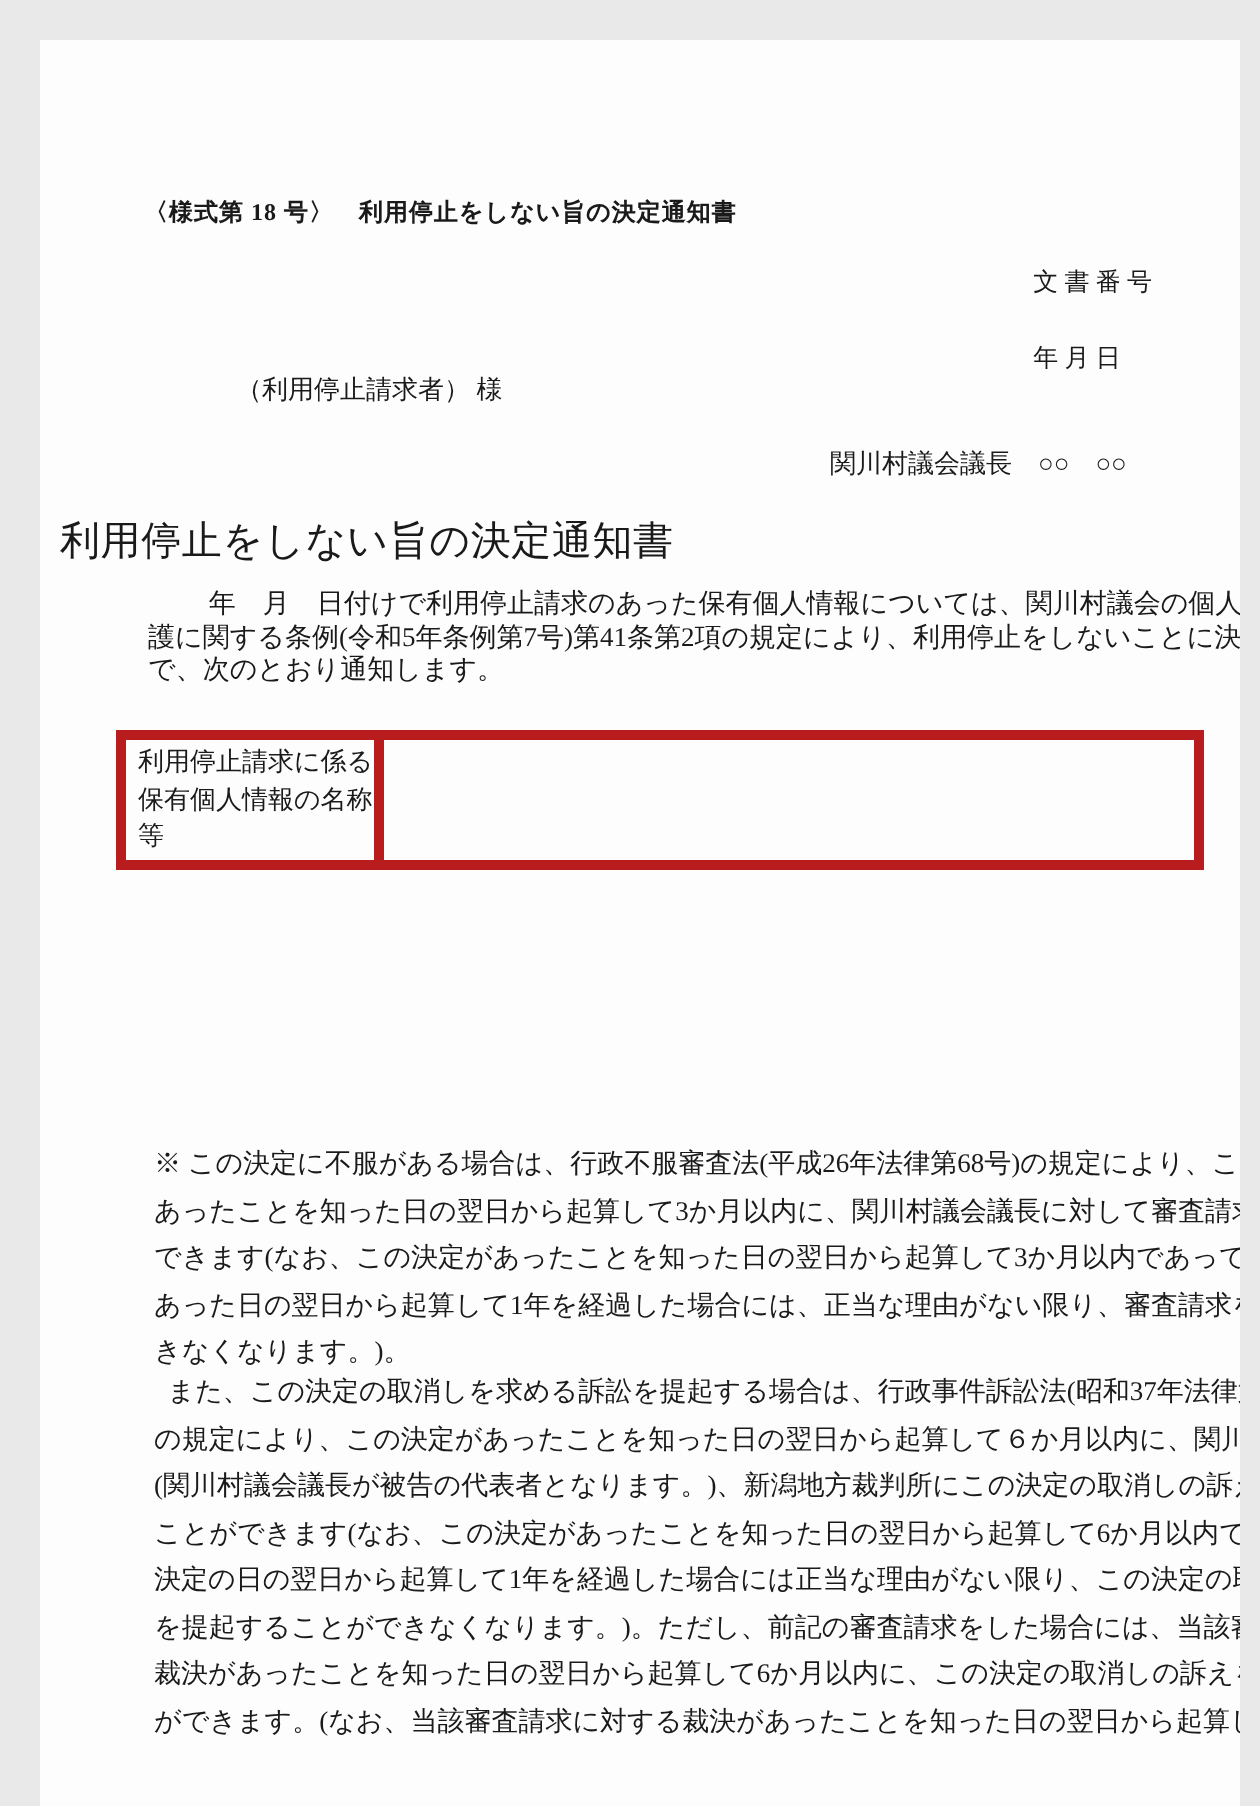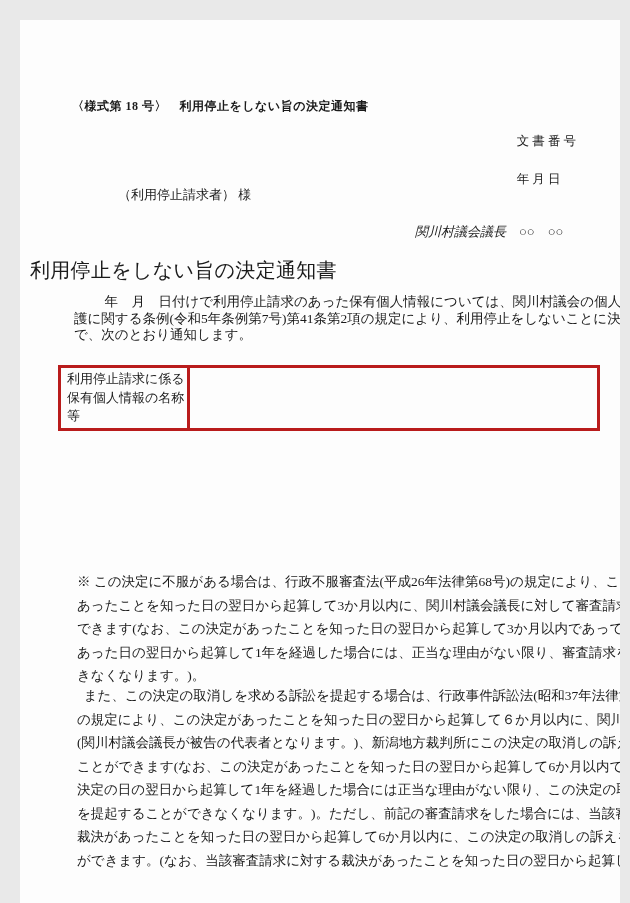--- a/index.html
+++ b/index.html
@@ -32,21 +32,20 @@
   .addressee {
     position: absolute;
     left: 45px; top: 156px;
     font-size: 13px;
     margin-left: 43px;
   }
   .sender {
     position: absolute;
     left: 385px; top: 193px;
     font-size: 13px;
-    font-style: italic;
   }
   .doc-title {
     position: absolute;
     left: 0; top: 227px;
     width: 100%;
     text-align: left;
     font-size: 20px;
     letter-spacing: 0.3px;
   }
   .body-par {
@@ -56,21 +55,21 @@
     line-height: 16.5px;
   }
   .info-table {
     position: absolute;
     left: 38px; top: 345px;
     width: 539px;
     border-collapse: collapse;
     table-layout: fixed;
   }
   .info-table td {
-    border: 3px solid #b91c1c;
+    border: 5px solid #b91c1c;
     font-size: 13px;
     line-height: 18.5px;
   }
   .info-table col.c-label { width: 129px; }
   .info-table col.c-value { width: 410px; }
   td.cell-label { padding: 2px 2px 2px 6px; vertical-align: top; }
   td.cell-label.v-center { vertical-align: middle; }
   td.cell-value { padding: 2px 4px; vertical-align: top; }
   tr.row-name  { height: 52px; }
   tr.row-reason{ height: 143px; }

